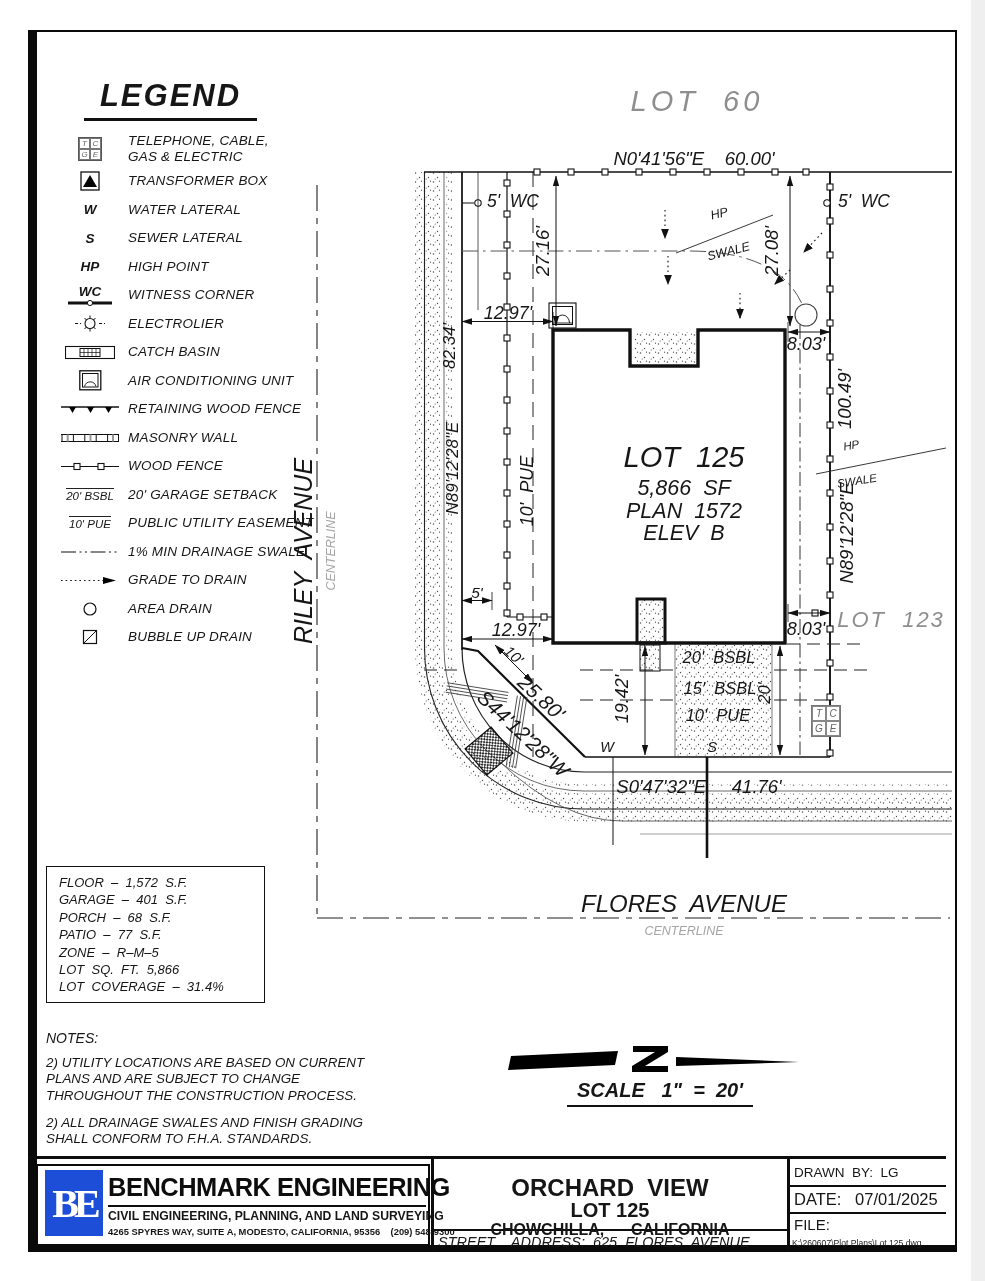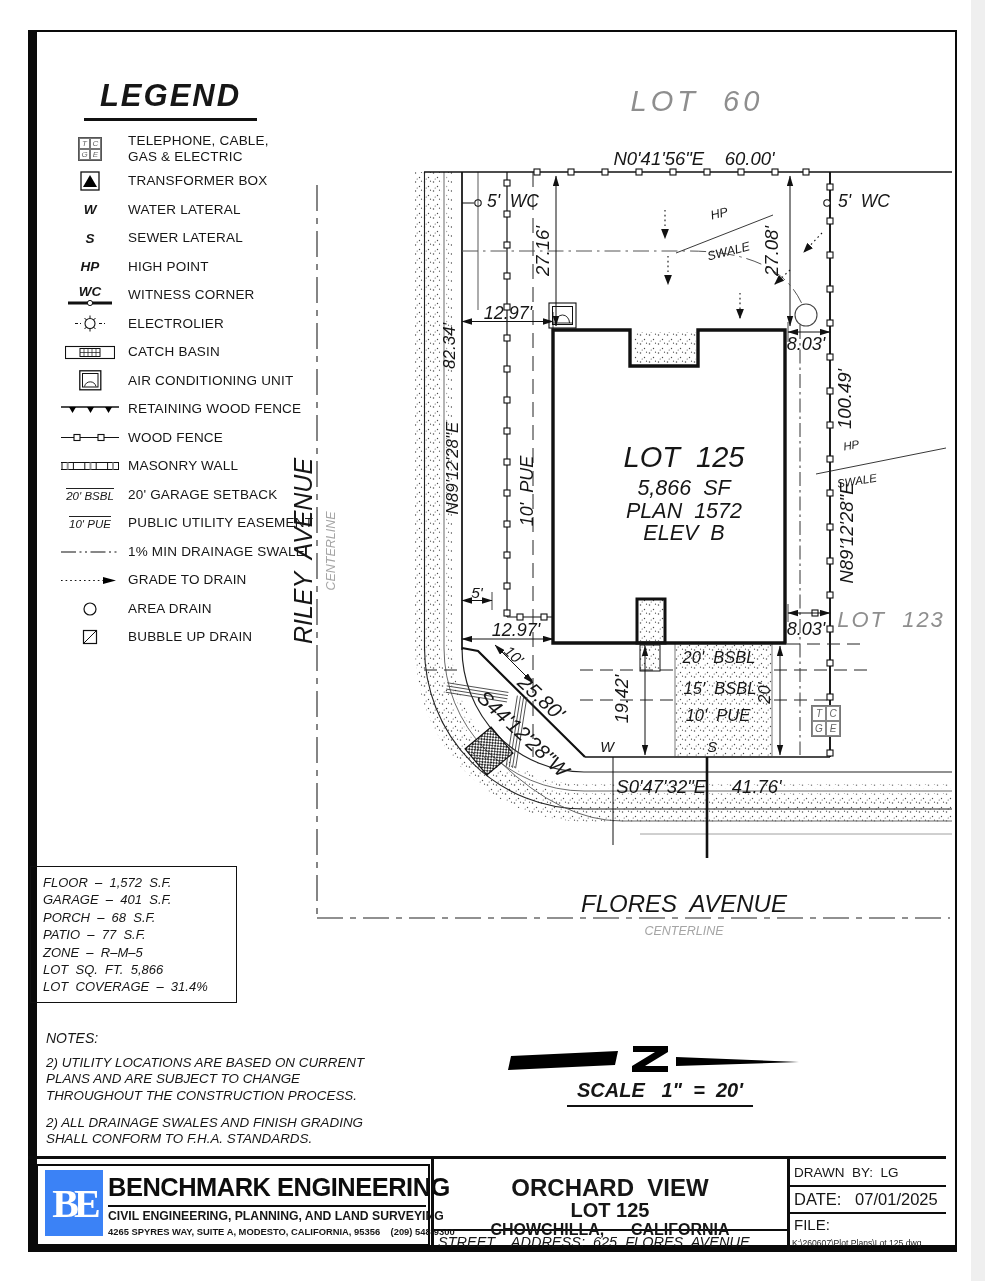--- a/index.html
+++ b/index.html
@@ -15,44 +15,44 @@
      transform:translate(-50%,-50%);line-height:1;}
   .gray{color:#8e8e8e;}
   .lgray{color:#a5a5a5;}
   
   .legend{position:absolute;left:58px;top:78px;width:300px;}
   .lg-title-wrap{width:225px;text-align:center;margin-bottom:12px;}
   .lg-title{display:inline-block;font-style:italic;font-weight:bold;font-size:31px;
             letter-spacing:2px;border-bottom:3px solid #111;padding:0 16px 4px;}
   .lg-row{display:flex;align-items:center;min-height:23px;margin-bottom:5.5px;}
   .lg-sym{width:64px;margin-right:6px;display:flex;justify-content:center;align-items:center;flex-direction:column;}
-  .lg-lbl{flex:1;font-size:13.5px;letter-spacing:.2px;line-height:1.15;}
+  .lg-lbl{flex:1;font-style:italic;font-size:13.5px;letter-spacing:.2px;line-height:1.15;}
   .sym-txt{font-style:italic;font-size:13.5px;font-weight:bold;}
   .sym-ol{font-style:italic;font-size:11.5px;border-top:1.4px solid #222;padding-top:1px;white-space:pre;}
   .tcge-grid{display:grid;grid-template-columns:11px 11px;grid-template-rows:11px 11px;
              border:1px solid #555;}
   .tcge-grid span{display:flex;align-items:center;justify-content:center;font-size:8px;
                   font-style:italic;color:#666;border:0.5px solid #777;}
   .tcge-plan{position:absolute;left:811px;top:705px;display:grid;
              grid-template-columns:14px 14px;grid-template-rows:15px 15px;border:1px solid #777;background:#fff;}
   .tcge-plan span{display:flex;align-items:center;justify-content:center;font-size:10px;
                   font-style:italic;color:#666;border:0.5px solid #888;}
   
-  .stats{position:absolute;left:30px;top:866px;width:189px;border:1.6px solid #111;padding:7px 4px 6px 12px;}
+  .stats{position:absolute;left:46px;top:866px;width:189px;border:1.6px solid #111;padding:7px 16px 6px 12px;}
   .stats div{font-style:italic;font-size:13px;line-height:17.4px;white-space:pre;}
   .notes{position:absolute;left:46px;top:1030px;width:352px;}
   .notes .nt{font-style:italic;font-size:14px;margin-bottom:9px;}
   .notes p{font-style:italic;font-size:13.4px;line-height:1.22;margin:0 0 11px 0;}
   .scale-lbl{position:absolute;left:660px;top:1093px;transform:translate(-50%,-50%);
              font-style:italic;font-weight:bold;font-size:20px;border-bottom:2.2px solid #111;
              padding:0 10px 3px;white-space:pre;}
   
   .tb-line{position:absolute;background:#0d0d0d;}
   .tb-leftbox{position:absolute;left:36px;top:1164px;width:390px;height:78px;border:2.5px solid #0a0a0a;}
-  .logo{position:absolute;left:45px;top:1170px;width:58px;height:66px;background:#3b82f6;
+  .logo{position:absolute;left:45px;top:1170px;width:58px;height:66px;background:#1d4ed8;
         display:flex;align-items:center;justify-content:center;}
   .logo span{font-family:"Liberation Serif",serif;font-weight:bold;font-size:40px;color:#fff;letter-spacing:-5px;}
   .tb-name{position:absolute;left:108px;top:1172px;font-size:26.5px;font-weight:bold;color:#0d0d0d;
            transform:scaleX(.96);transform-origin:left;white-space:pre;letter-spacing:-.5px;}
   .tb-tag{position:absolute;left:108px;top:1209px;font-size:12.6px;font-weight:bold;white-space:pre;
           transform:scaleX(.97);transform-origin:left;}
   .tb-addr{position:absolute;left:108px;top:1226px;font-size:9.4px;font-weight:bold;white-space:pre;}
   .tb-proj{position:absolute;left:610px;top:1174px;transform:translateX(-50%);font-size:24px;font-weight:bold;white-space:pre;}
   .tb-lot{position:absolute;left:610px;top:1199px;transform:translateX(-50%);font-size:20px;font-weight:bold;white-space:pre;}
   .tb-city{position:absolute;left:610px;top:1221px;transform:translateX(-50%);font-size:16px;font-weight:bold;white-space:pre;}
@@ -354,38 +354,38 @@
             <polygon points="8,3 15,3 11.5,9" fill="#000"></polygon>
             <polygon points="26,3 33,3 29.5,9" fill="#000"></polygon>
             <polygon points="44,3 51,3 47.5,9" fill="#000"></polygon>
           </svg>
       </span>
       <span class="lg-lbl">RETAINING WOOD FENCE</span>
     </div>
 
     <div class="lg-row">
       <span class="lg-sym">
-        <svg width="58" height="9">
-            <line x1="0" y1="4.5" x2="58" y2="4.5" stroke="#111" stroke-width="1.1"></line>
-            <rect x="13" y="1.5" width="6" height="6" fill="#fff" stroke="#111" stroke-width="1.1"></rect>
-            <rect x="37" y="1.5" width="6" height="6" fill="#fff" stroke="#111" stroke-width="1.1"></rect>
-          </svg>
-      </span>
-      <span class="lg-lbl">WOOD FENCE</span>
-    </div>
-
-    <div class="lg-row">
-      <span class="lg-sym">
         <svg width="58" height="10" fill="none" stroke="#111">
           <path d="M0,1.5 H58 M0,8.5 H58" stroke-width="1.1"></path>
           <path d="M1,1.5 V8.5 M12.4,1.5 V8.5 M23.8,1.5 V8.5 M35.2,1.5 V8.5 M46.6,1.5 V8.5 M57.5,1.5 V8.5" stroke-width="1"></path>
           <path d="M6.7,1.5 V8.5 M29.5,1.5 V8.5 M52,1.5 V8.5" stroke="#999" stroke-width="2"></path>
         </svg>
       </span>
       <span class="lg-lbl">MASONRY WALL</span>
+    </div>
+
+    <div class="lg-row">
+      <span class="lg-sym">
+        <svg width="58" height="9">
+            <line x1="0" y1="4.5" x2="58" y2="4.5" stroke="#111" stroke-width="1.1"></line>
+            <rect x="13" y="1.5" width="6" height="6" fill="#fff" stroke="#111" stroke-width="1.1"></rect>
+            <rect x="37" y="1.5" width="6" height="6" fill="#fff" stroke="#111" stroke-width="1.1"></rect>
+          </svg>
+      </span>
+      <span class="lg-lbl">WOOD FENCE</span>
     </div>
 
     <div class="lg-row">
       <span class="lg-sym">
         <span class="sym-ol">20' BSBL</span>
       </span>
       <span class="lg-lbl">20' GARAGE SETBACK</span>
     </div>
 
     <div class="lg-row">

